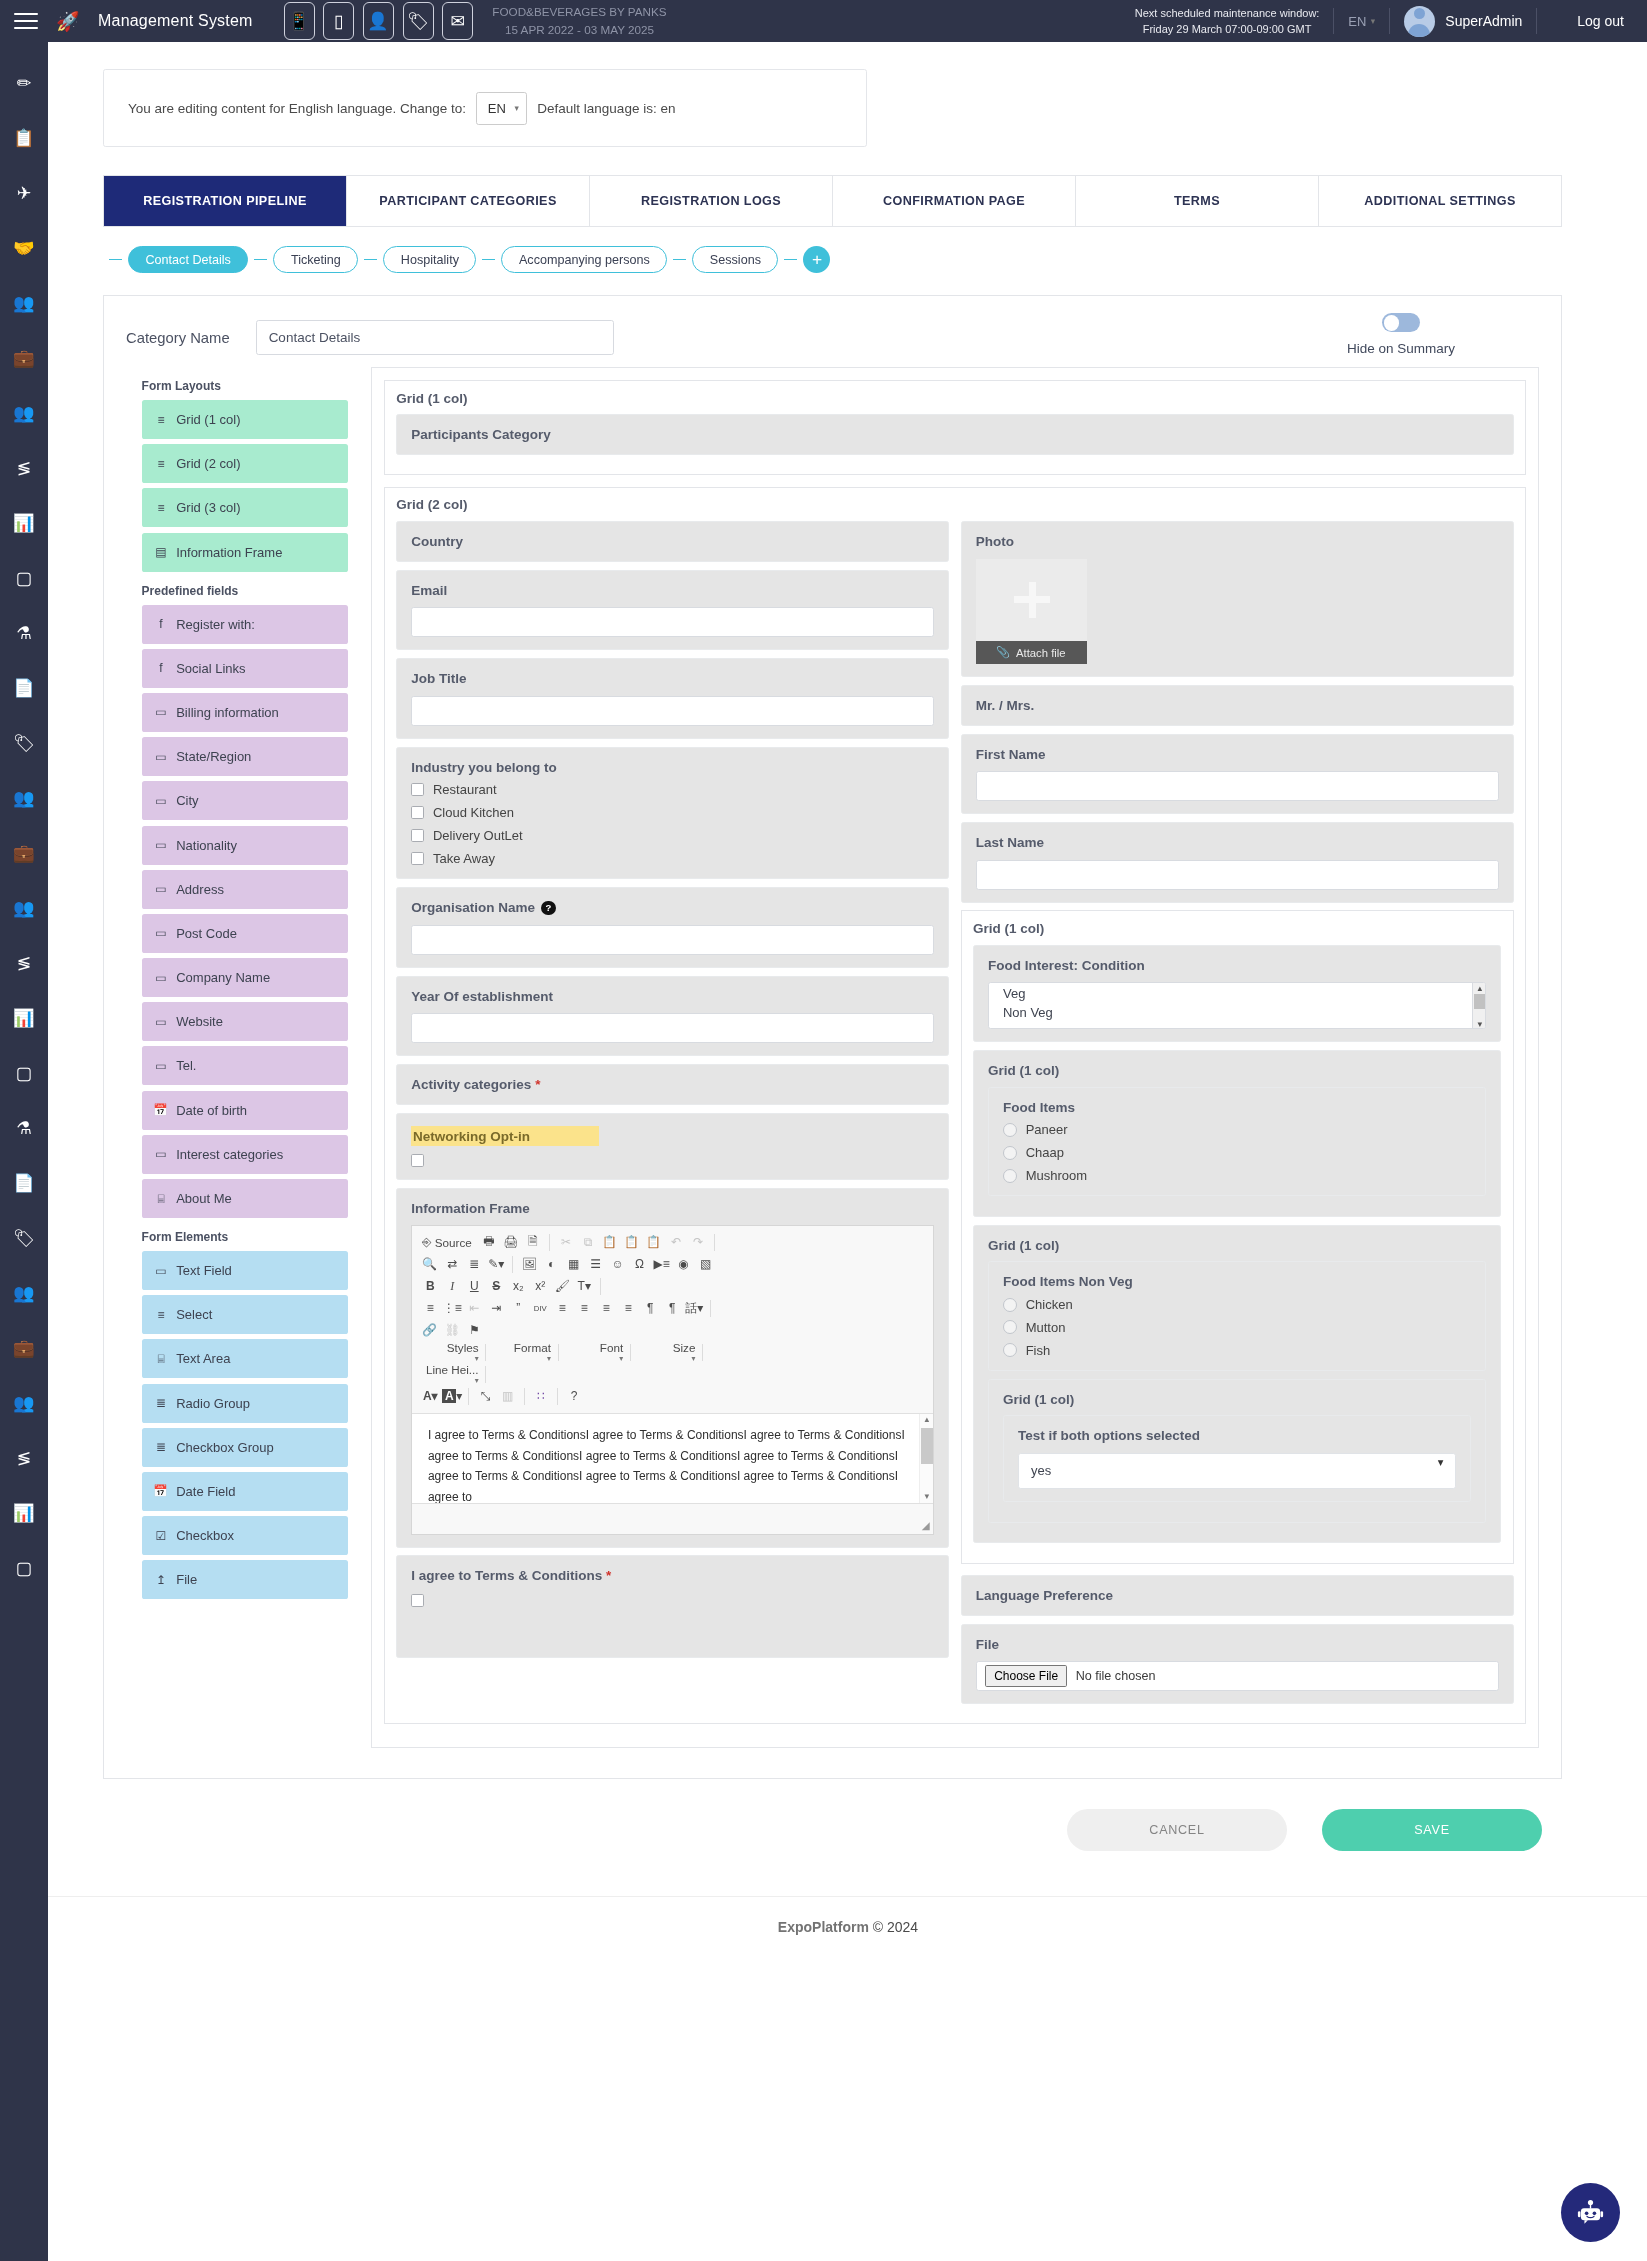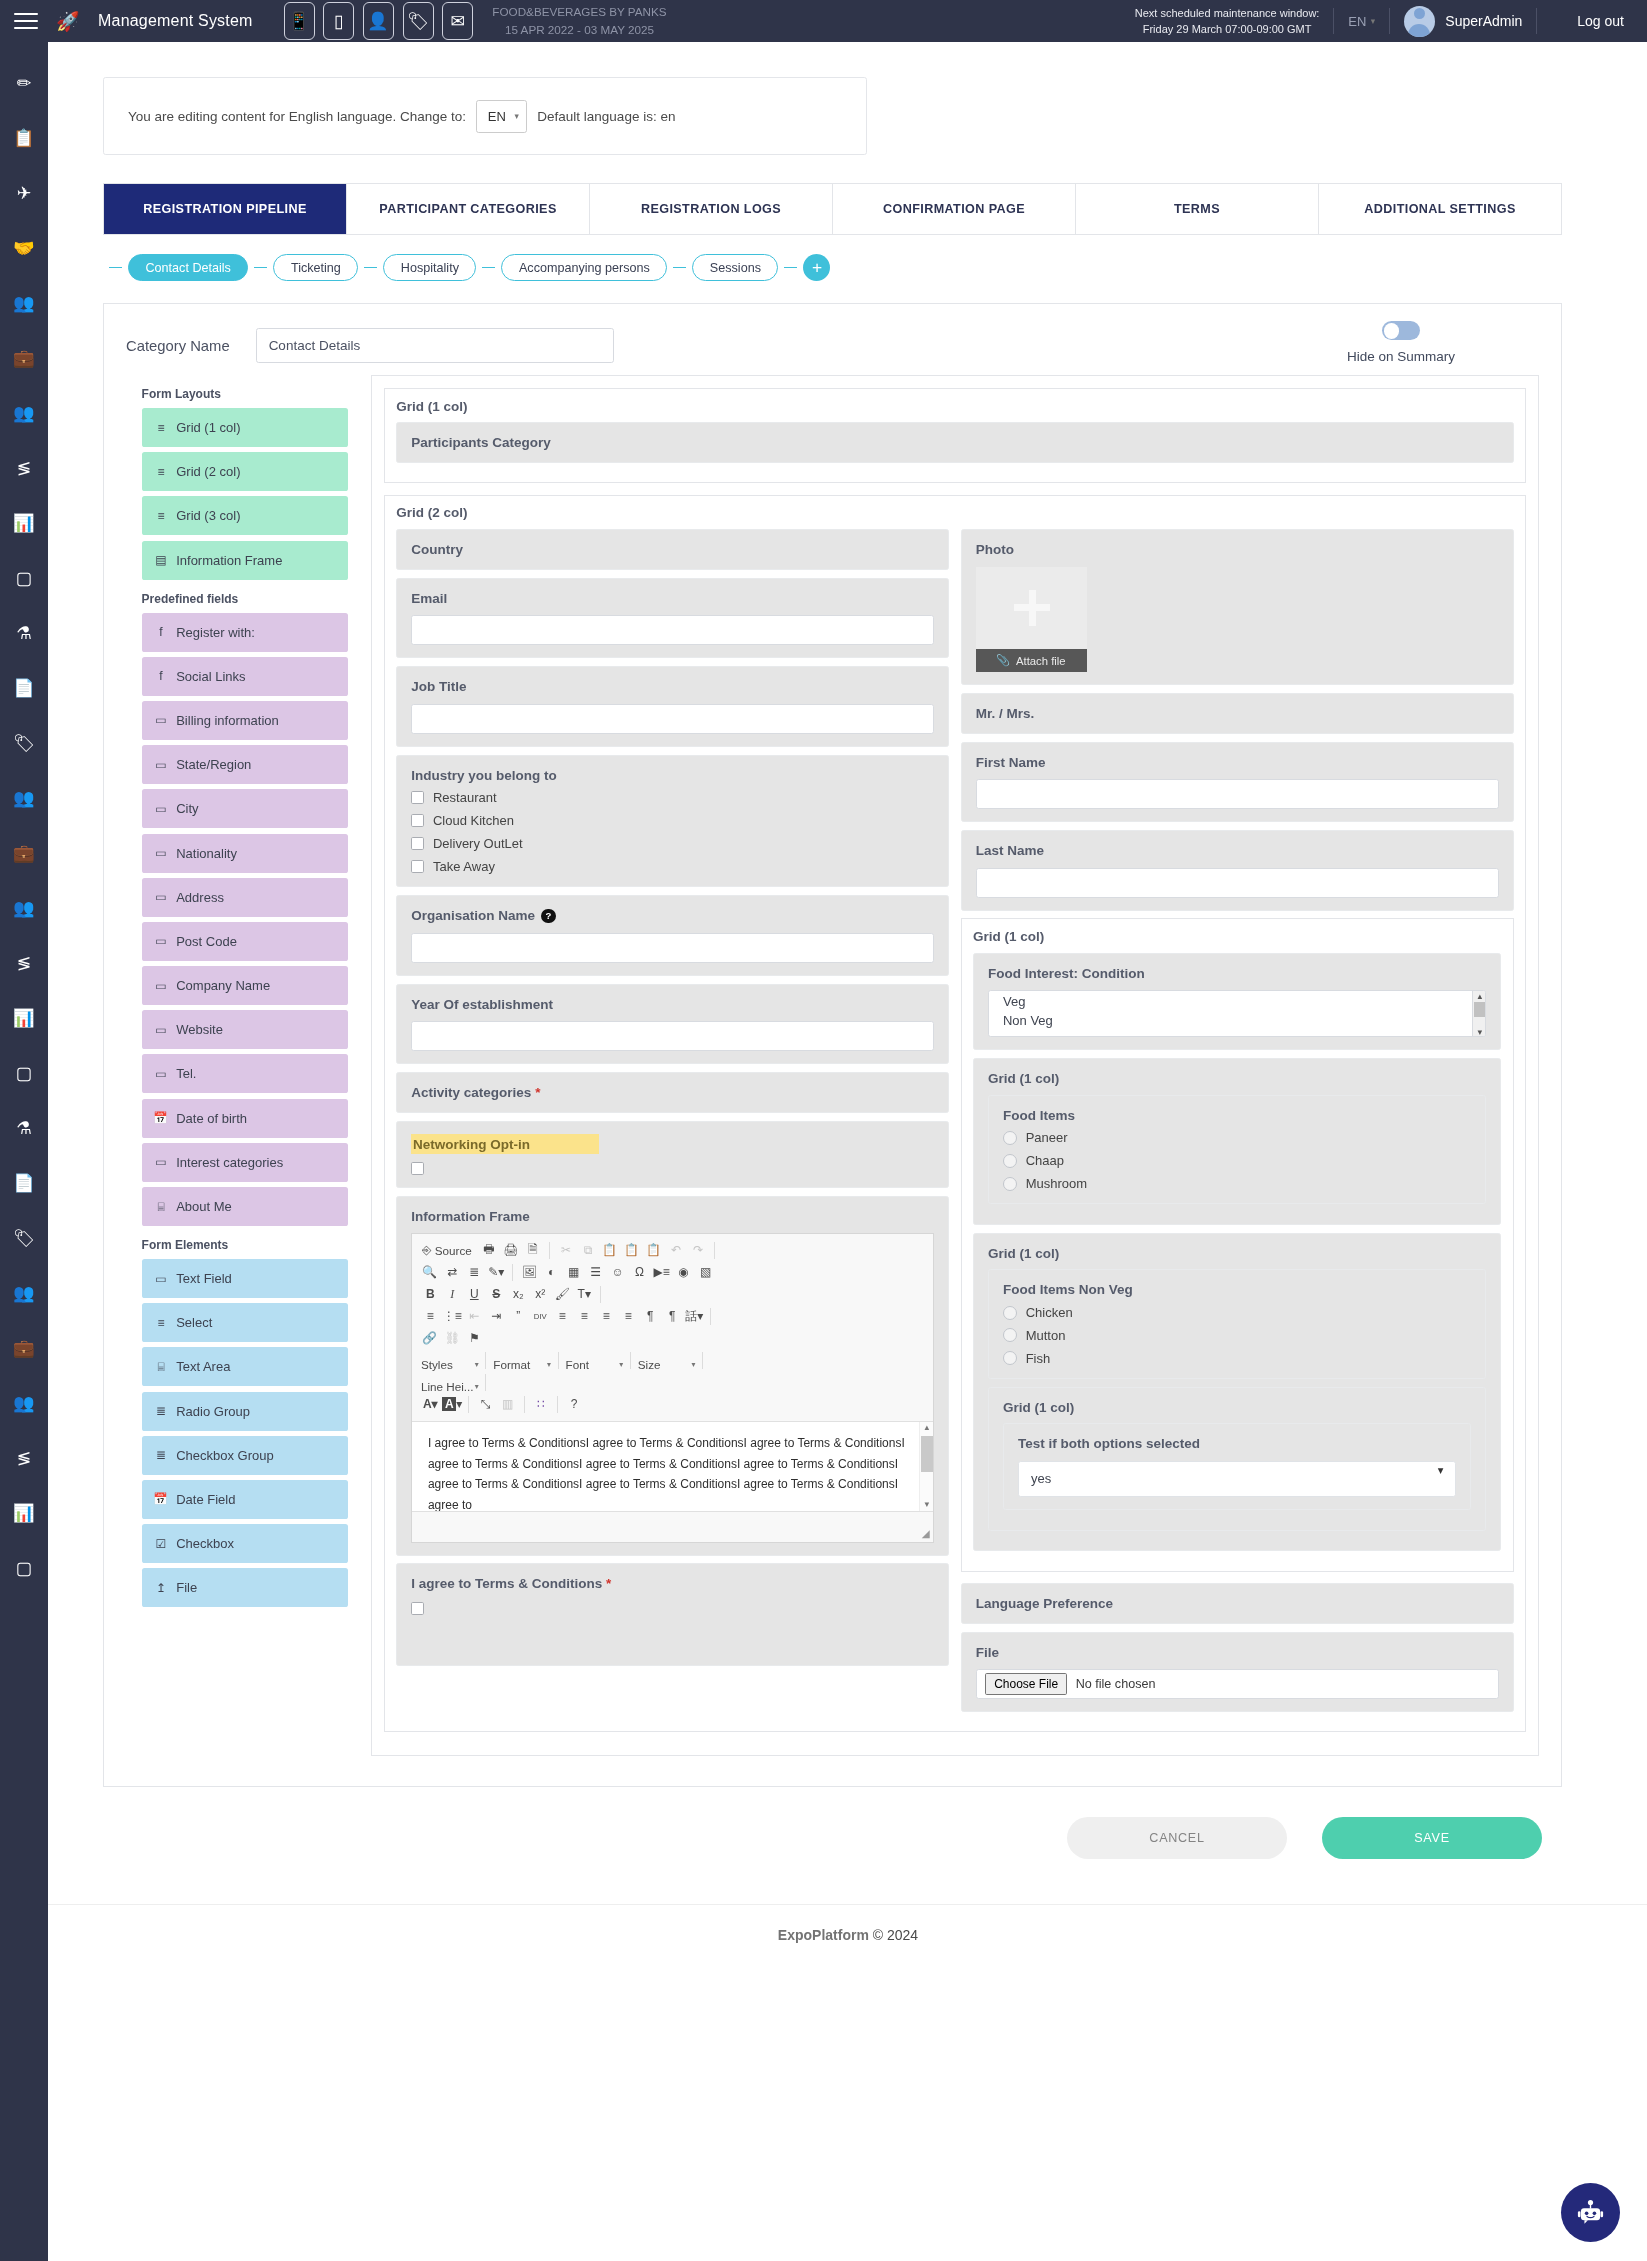--- a/index.html
+++ b/index.html
@@ -45,21 +45,21 @@
   .rail{
     position:absolute; top:42px; left:0; width:48px; height:2220px;
     background:#2f3449; display:flex; flex-direction:column; align-items:center;
     padding-top:14px; gap:0; z-index:20;
   }
   .rail-ico{ width:48px; height:55px; display:flex; align-items:center; justify-content:center;
     color:#fff; font-size:17.4px; cursor:pointer; }
 
   
   .page{
-    position:absolute; top:42px; left:48px; width:1600px; height:2164px;
+    position:absolute; top:34px; left:48px; width:1600px; height:2164px;
     background:#fff; overflow:hidden;
   }
 
   .lang-note{
     margin:35px 0 0 55px; width:764px; height:78px; border:0.9px solid #e4e6ea; border-radius:2.6px;
     display:flex; align-items:center; padding:0 24px; gap:10.4px; font-size:13.5px; color:#4a4a4a;
   }
   .mini-select{
     border:0.9px solid #ccc; border-radius:2.6px; height:33px; padding:0 7px 0 10.4px;
     display:flex; align-items:center; gap:8.7px; font-size:13px; color:#333; background:#fff; cursor:pointer;
@@ -188,21 +188,21 @@
   .ck-row{ display:flex; align-items:center; flex-wrap:wrap; gap:0; min-height:22px;}
   .ck-b{
     min-width:22px;height:22px;display:flex;align-items:center;justify-content:center;
     font-size:12px;color:#4c4c4c;cursor:pointer;
   }
   .ck-b.dim{ color:#c4c4c4; }
   .ck-b.src{ min-width:auto; padding:0 6px 0 2.6px; font-size:11.7px; gap:3.5px; }
   .ck-sep{ width:0.9px;height:16.5px;background:#dcdcdc;margin:0 5.2px;}
   .ck-combo{
     display:flex;align-items:flex-end;justify-content:space-between;
-    width:61px;height:22px;font-size:11.7px;color:#4c4c4c;padding:0 1.7px;cursor:pointer;
+    width:61px;height:22px;font-size:11.7px;color:#4c4c4c;padding:0 1.7px;cursor:pointer;flex-direction:column;
   }
   .ck-combo .cc{ font-size:7.8px; color:#777; padding-bottom:2.6px;}
   .ck-area{ position:relative; height:89px; padding:11.3px 24px 5.2px 15.6px; overflow:hidden;}
   .ck-text{ font-size:12px; line-height:1.72; color:#2f2f2f; font-family:"Liberation Sans", sans-serif;}
   .ck-sb{ position:absolute; right:0; top:0; width:14px; height:89px; background:#fbfbfb; border-left:0.9px solid #eee;}
   .ck-sb .u{ position:absolute; top:1.7px; left:2.6px; font-size:7.8px; color:#777;}
   .ck-sb .d{ position:absolute; bottom:1.7px; left:2.6px; font-size:7.8px; color:#777;}
   .ck-sb .t{ position:absolute; top:14px; left:0.9px; width:12px; height:36px; background:#c9c9c9;}
   .ck-foot{ height:31px; border-top:0.9px solid #e0e0e0; background:#f8f8f8; position:relative;}
   .ck-grip{ position:absolute; right:3.5px; bottom:2.6px; font-size:10.4px; color:#9a9a9a;}

